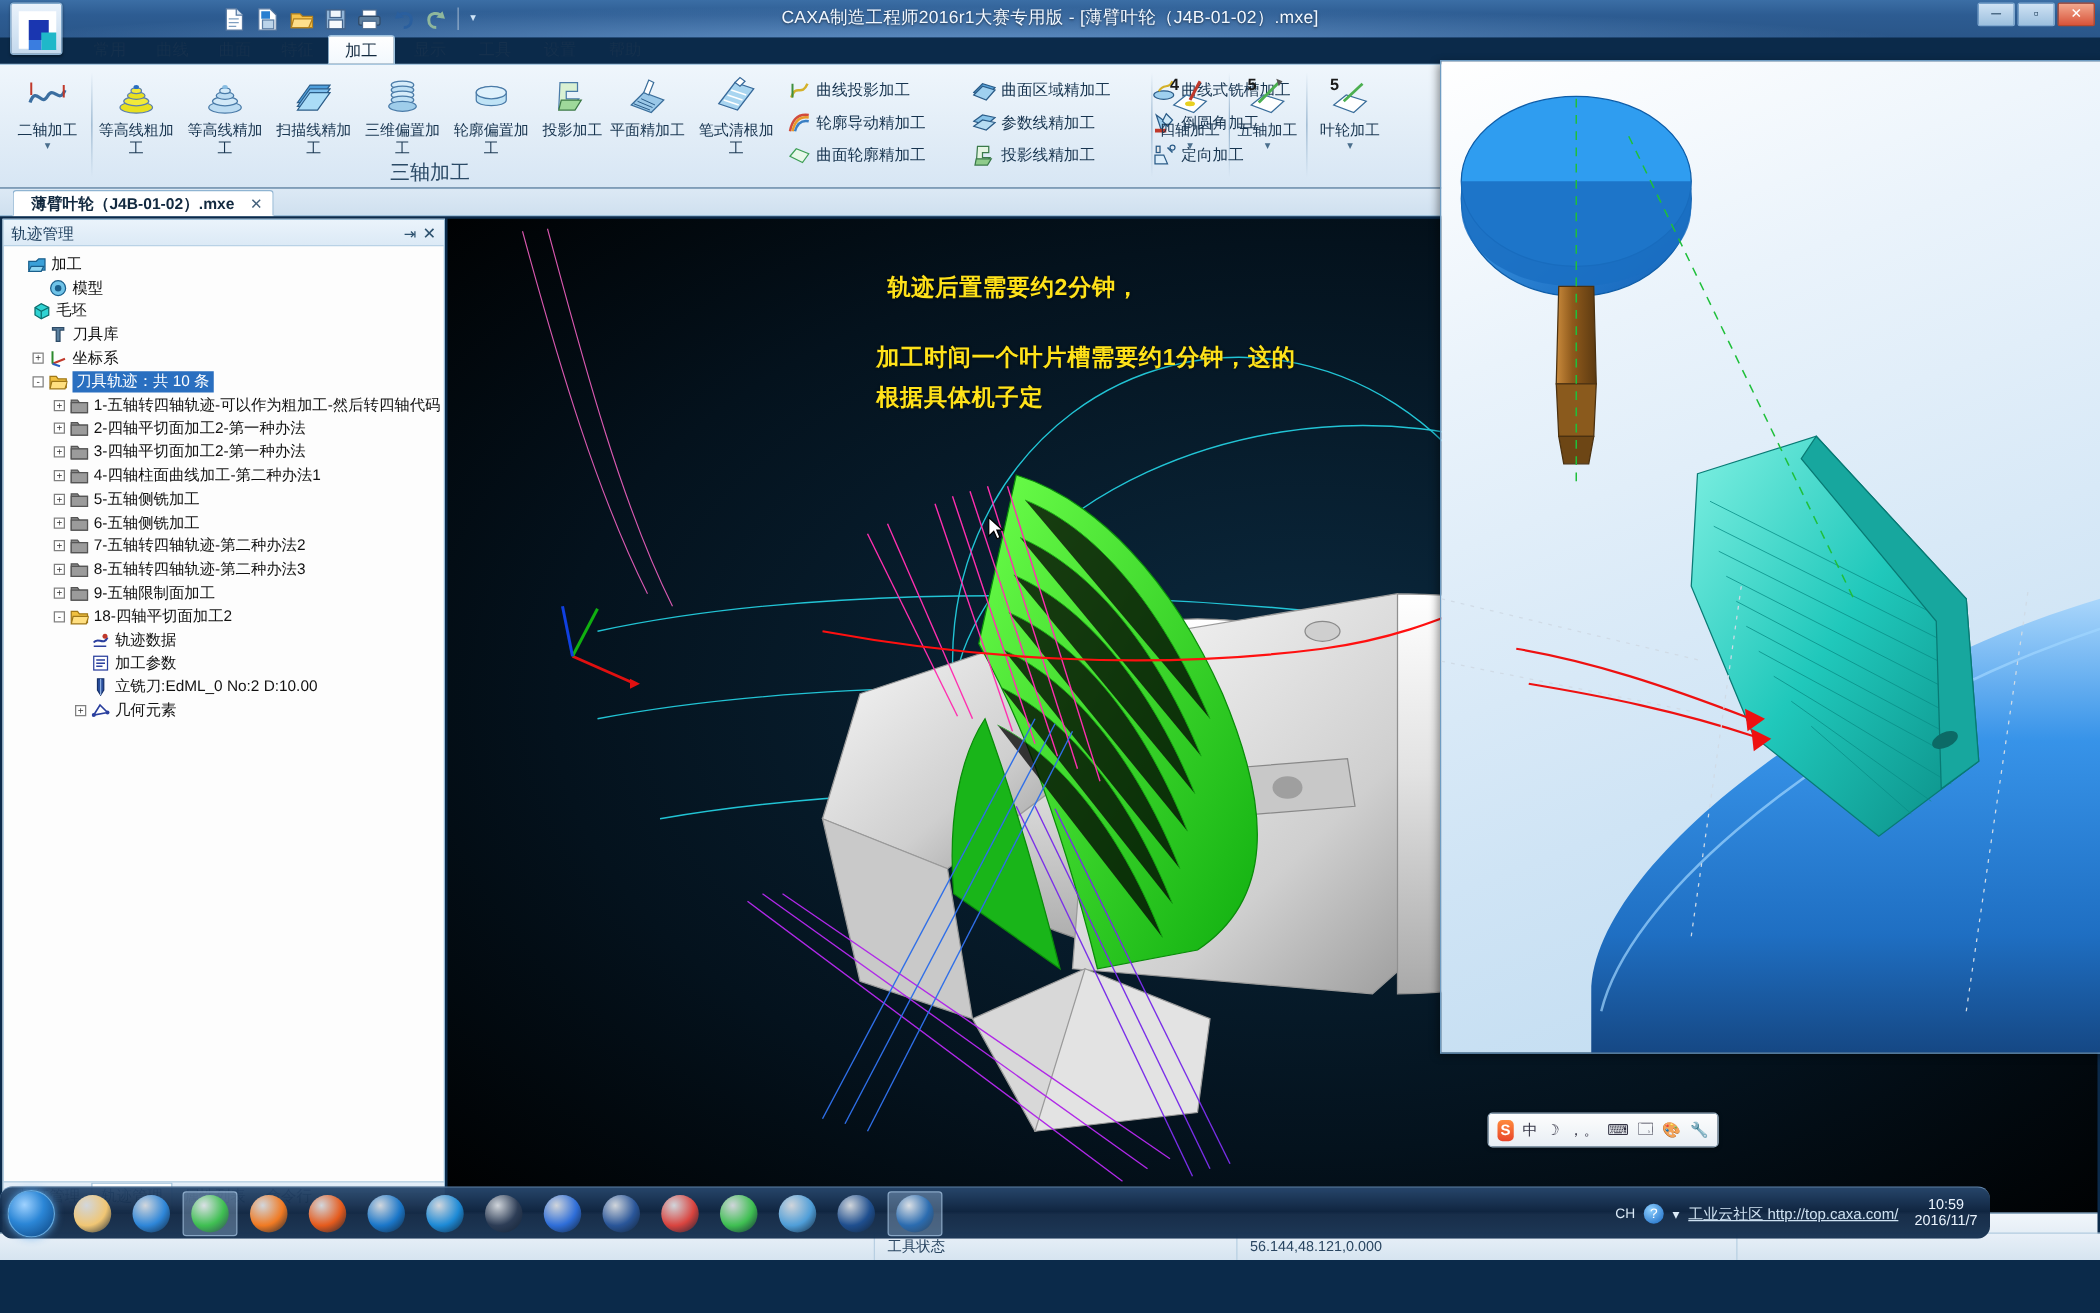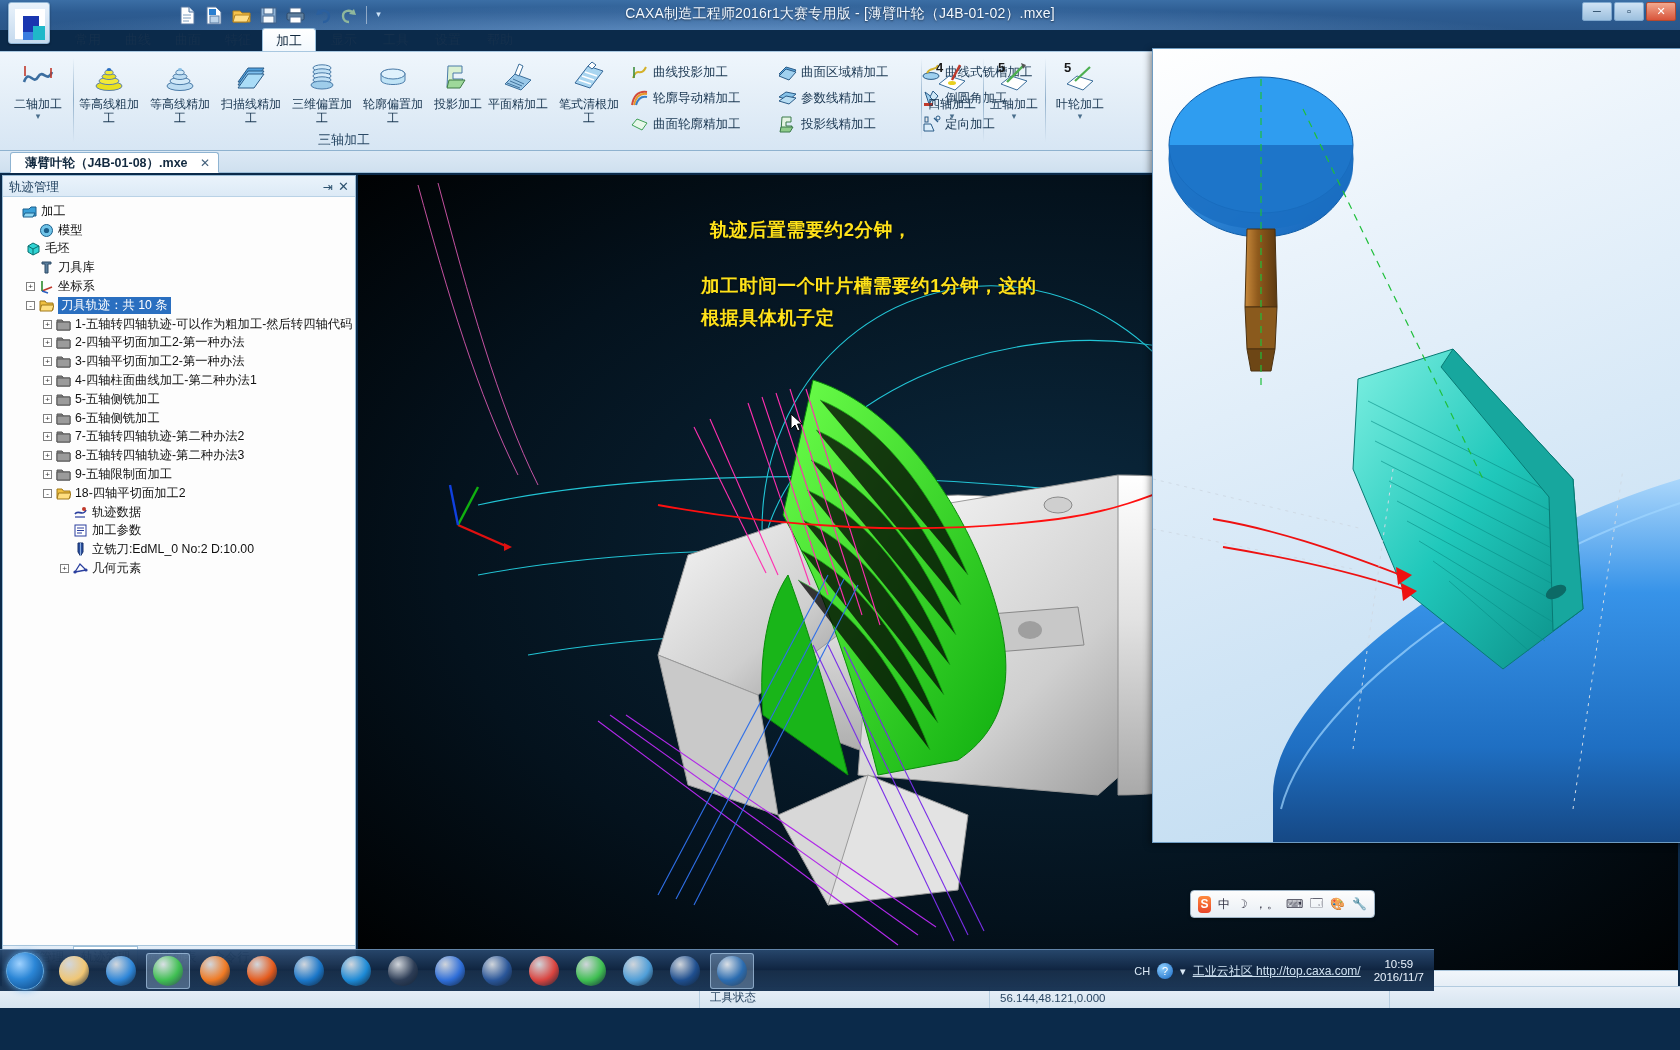--- a/index.html
+++ b/index.html
@@ -82,21 +82,21 @@
   
   #ribbon{
     position:absolute; left:0; top:51px; width:1680px; height:100px;
     background:linear-gradient(180deg,#eff6fc 0%,#e2edf7 55%,#d7e6f4 100%);
     border-top:1px solid #a9c8e0;
     border-bottom:1px solid #8fb2cf;
   }
   .rgroup{ position:absolute; top:0; height:99px; }
   .rgroup .glabel{
     position:absolute; bottom:2px; width:100%; text-align:center;
-    font-size:13px; color:#2b4a66;
+    font-size:16px; color:#2b4a66;
   }
   .rgroup .gsep{ position:absolute; right:0; top:6px; width:1px; height:84px;
     background:linear-gradient(180deg,rgba(150,180,205,0),rgba(140,172,200,.95),rgba(150,180,205,0)); }
 
   .bigbtn{
     position:absolute; top:6px; width:66px; height:76px; text-align:center;
   }
   .bigbtn .ic{ display:block; margin:2px auto 3px; width:34px; height:34px; }
   .bigbtn .lb{ display:block; font-size:12px; color:#17344f; line-height:14px; }
   .bigbtn .dd{ display:block; font-size:9px; color:#4a6e8c; line-height:10px; }
@@ -199,23 +199,24 @@
   #statusbar{
     position:absolute; left:0; top:986px; width:1680px; height:22px;
     background:linear-gradient(180deg,#e8f0f8,#d6e4f0);
     border-top:1px solid #b2cbdf; display:flex; align-items:center;
   }
   #statusbar .cell{ font-size:11.5px; color:#2a4662; padding-left:10px; height:100%;
      display:flex; align-items:center; border-right:1px solid #b8cfe2; }
 
   
   #taskbar{
-    position:absolute; left:0; top:949px; width:1434px; height:42px;
+    position:absolute; left:0; top:949px; width:1592px; height:42px;
     background:linear-gradient(180deg, rgba(40,72,110,.96) 0%, rgba(16,38,66,.97) 48%, rgba(22,50,82,.97) 100%);
     border-top:1px solid rgba(160,200,240,.55);
+    border-radius:10px;
   }
   #startorb{
     position:absolute; left:6px; top:2px; width:38px; height:38px; border-radius:50%;
     background:radial-gradient(circle at 35% 30%, #9fd2ff 0%, #2b86d6 45%, #0b3f78 100%);
     border:1px solid #63a9e0; box-shadow:0 0 7px rgba(90,170,240,.9);
   }
   .tbitem{
     position:absolute; top:3px; width:44px; height:36px; border-radius:3px;
   }
   .tbitem.on{ background:rgba(185,215,245,.30); border:1px solid rgba(190,220,250,.55); }
@@ -499,21 +500,21 @@
           <path d="M12 21 L27 7" stroke="#4caf50" stroke-width="2.2"></path>
         </svg>
         <span class="lb">叶轮加工</span>
         <span class="dd">▾</span>
       </div>
     </div>
   </div>
 
   <div id="doctabbar">
     <div id="doctab">
-      <span>薄臂叶轮（J4B-01-08）.mxe</span>
+      <span>薄臂叶轮（J4B-01-02）.mxe</span>
       <span class="x">✕</span>
     </div>
   </div>
 
   <div id="leftpanel">
     <div id="lp-header">
       <span>轨迹管理</span>
       <span id="lp-pin">⇥</span>
       <span id="lp-close">✕</span>
     </div>

